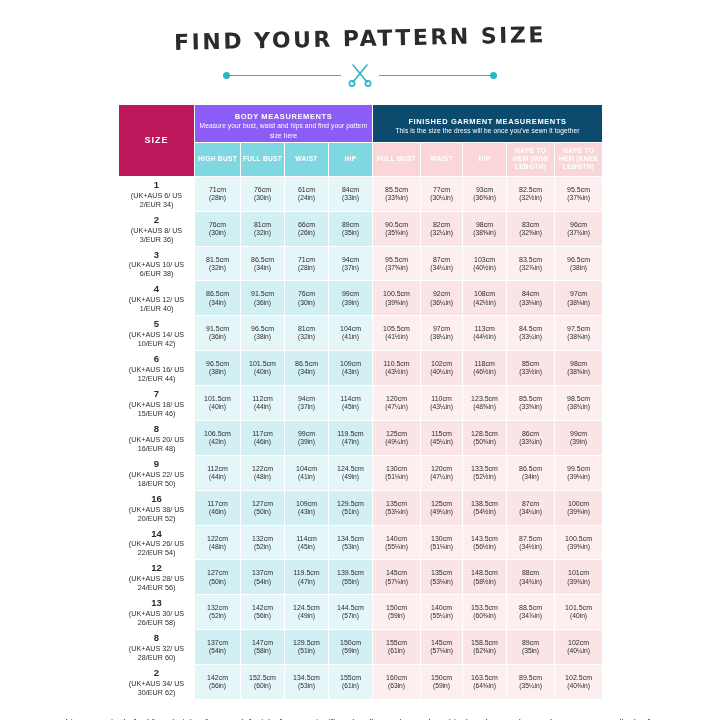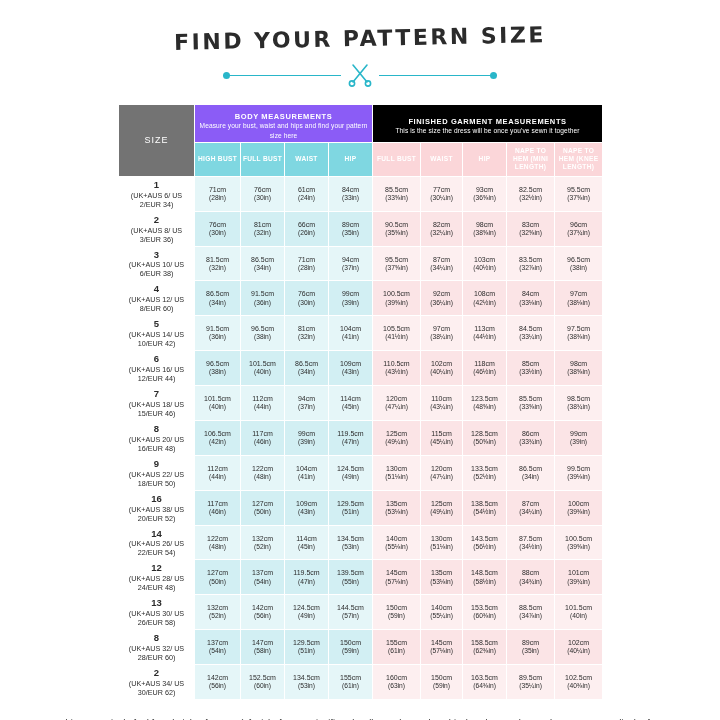--- a/index.html
+++ b/index.html
@@ -69,41 +69,41 @@
     border: 1px solid #ffffff;
     text-align: center;
     vertical-align: middle;
     padding: 2px 1px;
   }
   .grp-body {
     background: #8b5cf6;
     color: #ffffff;
   }
   .grp-fin {
-    background: #000000;
+    background: #0c4a6e;
     color: #ffffff;
   }
   .grp-title {
     font-size: 7.5px;
     font-weight: 700;
     letter-spacing: 0.6px;
     line-height: 1.25;
     padding-top: 5px;
   }
   .grp-sub {
     font-size: 6.6px;
     font-weight: 400;
     line-height: 1.4;
     letter-spacing: 0.1px;
   }
   .size-cell {
-    background: #737373;
+    background: #be185d;
     color: #ffffff;
     font-size: 9px;
-    font-weight: 400;
+    font-weight: 700;
     letter-spacing: 1px;
   }
   th.sub-body {
     background: #7fd7e1;
     color: #ffffff;
     font-size: 6.6px;
     font-weight: 700;
     line-height: 1.25;
     letter-spacing: 0.3px;
     height: 34px;
@@ -242,21 +242,21 @@
             <td class="m b-light"><span>86.5cm</span><span class="imp">(34in)</span></td>
             <td class="m b-light"><span>71cm</span><span class="imp">(28in)</span></td>
             <td class="m b-light"><span>94cm</span><span class="imp">(37in)</span></td>
             <td class="m p-light"><span>95.5cm</span><span class="imp">(37⅝in)</span></td>
             <td class="m p-light"><span>87cm</span><span class="imp">(34¼in)</span></td>
             <td class="m p-light"><span>103cm</span><span class="imp">(40½in)</span></td>
             <td class="m p-light"><span>83.5cm</span><span class="imp">(32⅞in)</span></td>
             <td class="m p-light"><span>96.5cm</span><span class="imp">(38in)</span></td>
           </tr>
           <tr>
-            <td class="size-label"><span class="num">4</span> <span class="sub">(UK+AUS 12/ US 8/EUR 60)</span></td>
+            <td class="size-label"><span class="num">4</span> <span class="sub">(UK+AUS 12/ US 1/EUR 40)</span></td>
             <td class="m b-dark"><span>86.5cm</span><span class="imp">(34in)</span></td>
             <td class="m b-dark"><span>91.5cm</span><span class="imp">(36in)</span></td>
             <td class="m b-dark"><span>76cm</span><span class="imp">(30in)</span></td>
             <td class="m b-dark"><span>99cm</span><span class="imp">(39in)</span></td>
             <td class="m p-dark"><span>100.5cm</span><span class="imp">(39⅝in)</span></td>
             <td class="m p-dark"><span>92cm</span><span class="imp">(36¼in)</span></td>
             <td class="m p-dark"><span>108cm</span><span class="imp">(42½in)</span></td>
             <td class="m p-dark"><span>84cm</span><span class="imp">(33⅛in)</span></td>
             <td class="m p-dark"><span>97cm</span><span class="imp">(38⅛in)</span></td>
           </tr>
@@ -338,21 +338,21 @@
             <td class="m b-light"><span>132cm</span><span class="imp">(52in)</span></td>
             <td class="m b-light"><span>114cm</span><span class="imp">(45in)</span></td>
             <td class="m b-light"><span>134.5cm</span><span class="imp">(53in)</span></td>
             <td class="m p-light"><span>140cm</span><span class="imp">(55⅛in)</span></td>
             <td class="m p-light"><span>130cm</span><span class="imp">(51⅛in)</span></td>
             <td class="m p-light"><span>143.5cm</span><span class="imp">(56½in)</span></td>
             <td class="m p-light"><span>87.5cm</span><span class="imp">(34½in)</span></td>
             <td class="m p-light"><span>100.5cm</span><span class="imp">(39⅝in)</span></td>
           </tr>
           <tr>
-            <td class="size-label"><span class="num">12</span> <span class="sub">(UK+AUS 28/ US 24/EUR 48)</span></td>
+            <td class="size-label"><span class="num">12</span> <span class="sub">(UK+AUS 28/ US 24/EUR 56)</span></td>
             <td class="m b-dark"><span>127cm</span><span class="imp">(50in)</span></td>
             <td class="m b-dark"><span>137cm</span><span class="imp">(54in)</span></td>
             <td class="m b-dark"><span>119.5cm</span><span class="imp">(47in)</span></td>
             <td class="m b-dark"><span>139.5cm</span><span class="imp">(55in)</span></td>
             <td class="m p-dark"><span>145cm</span><span class="imp">(57⅛in)</span></td>
             <td class="m p-dark"><span>135cm</span><span class="imp">(53⅛in)</span></td>
             <td class="m p-dark"><span>148.5cm</span><span class="imp">(58½in)</span></td>
             <td class="m p-dark"><span>88cm</span><span class="imp">(34¾in)</span></td>
             <td class="m p-dark"><span>101cm</span><span class="imp">(39¾in)</span></td>
           </tr>

